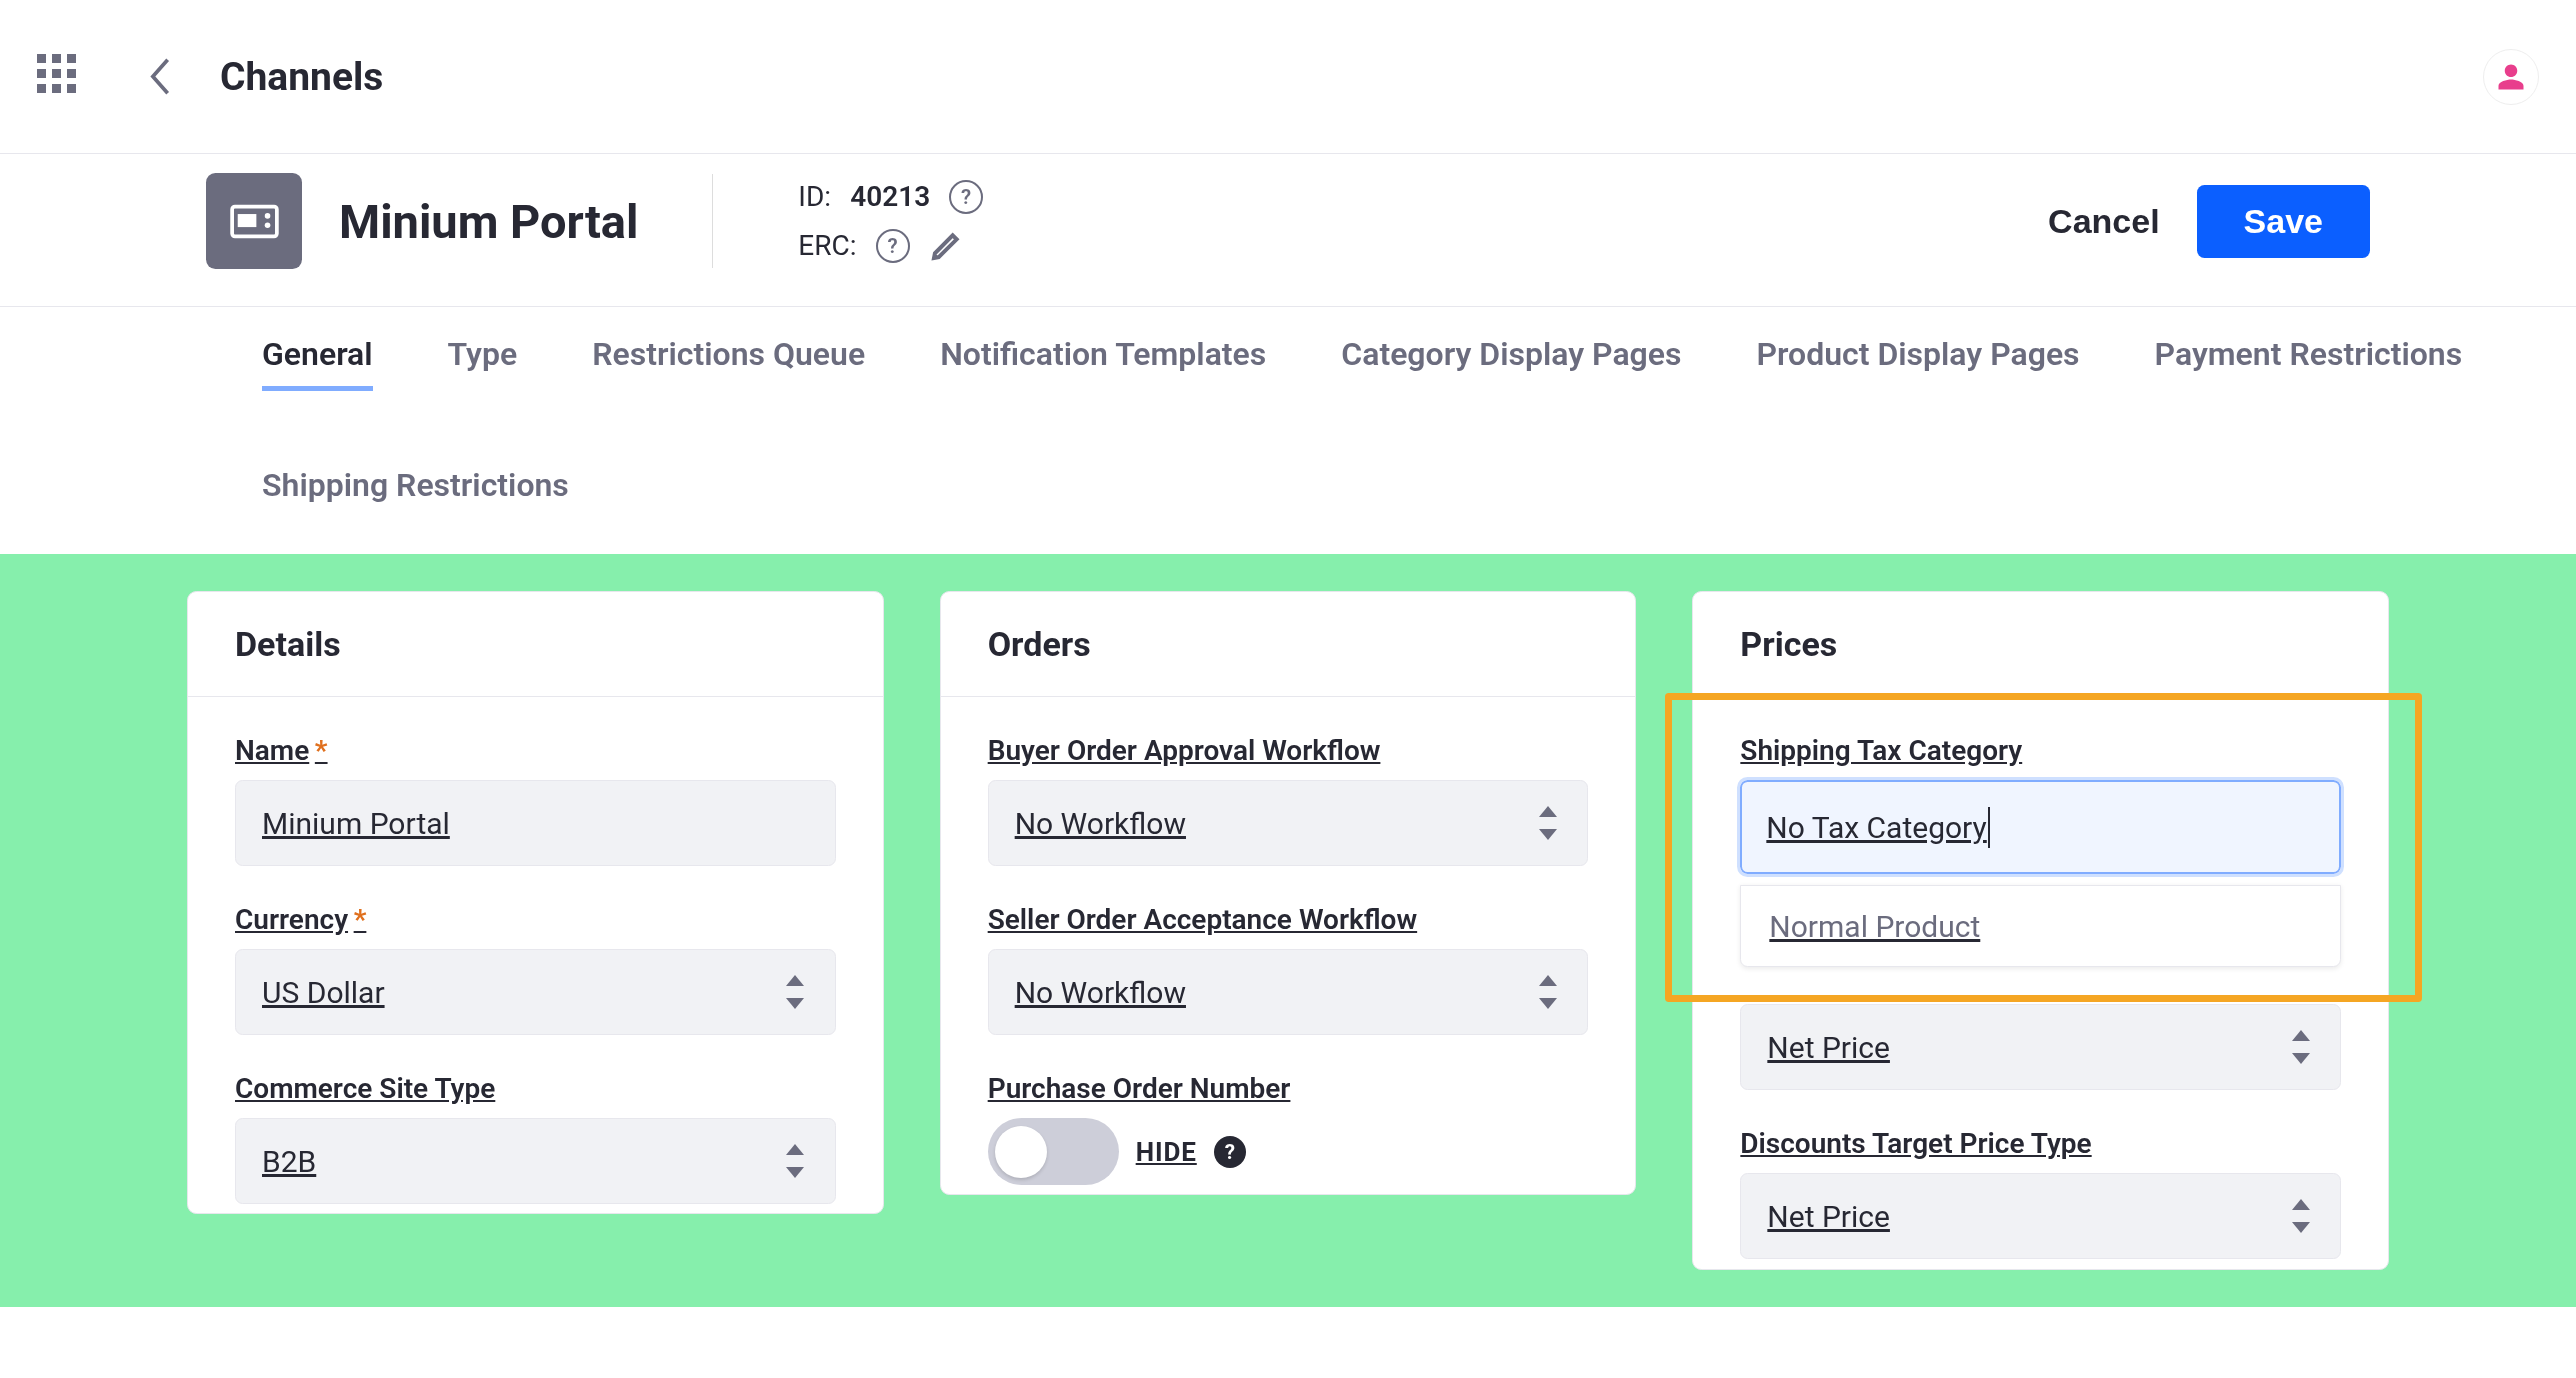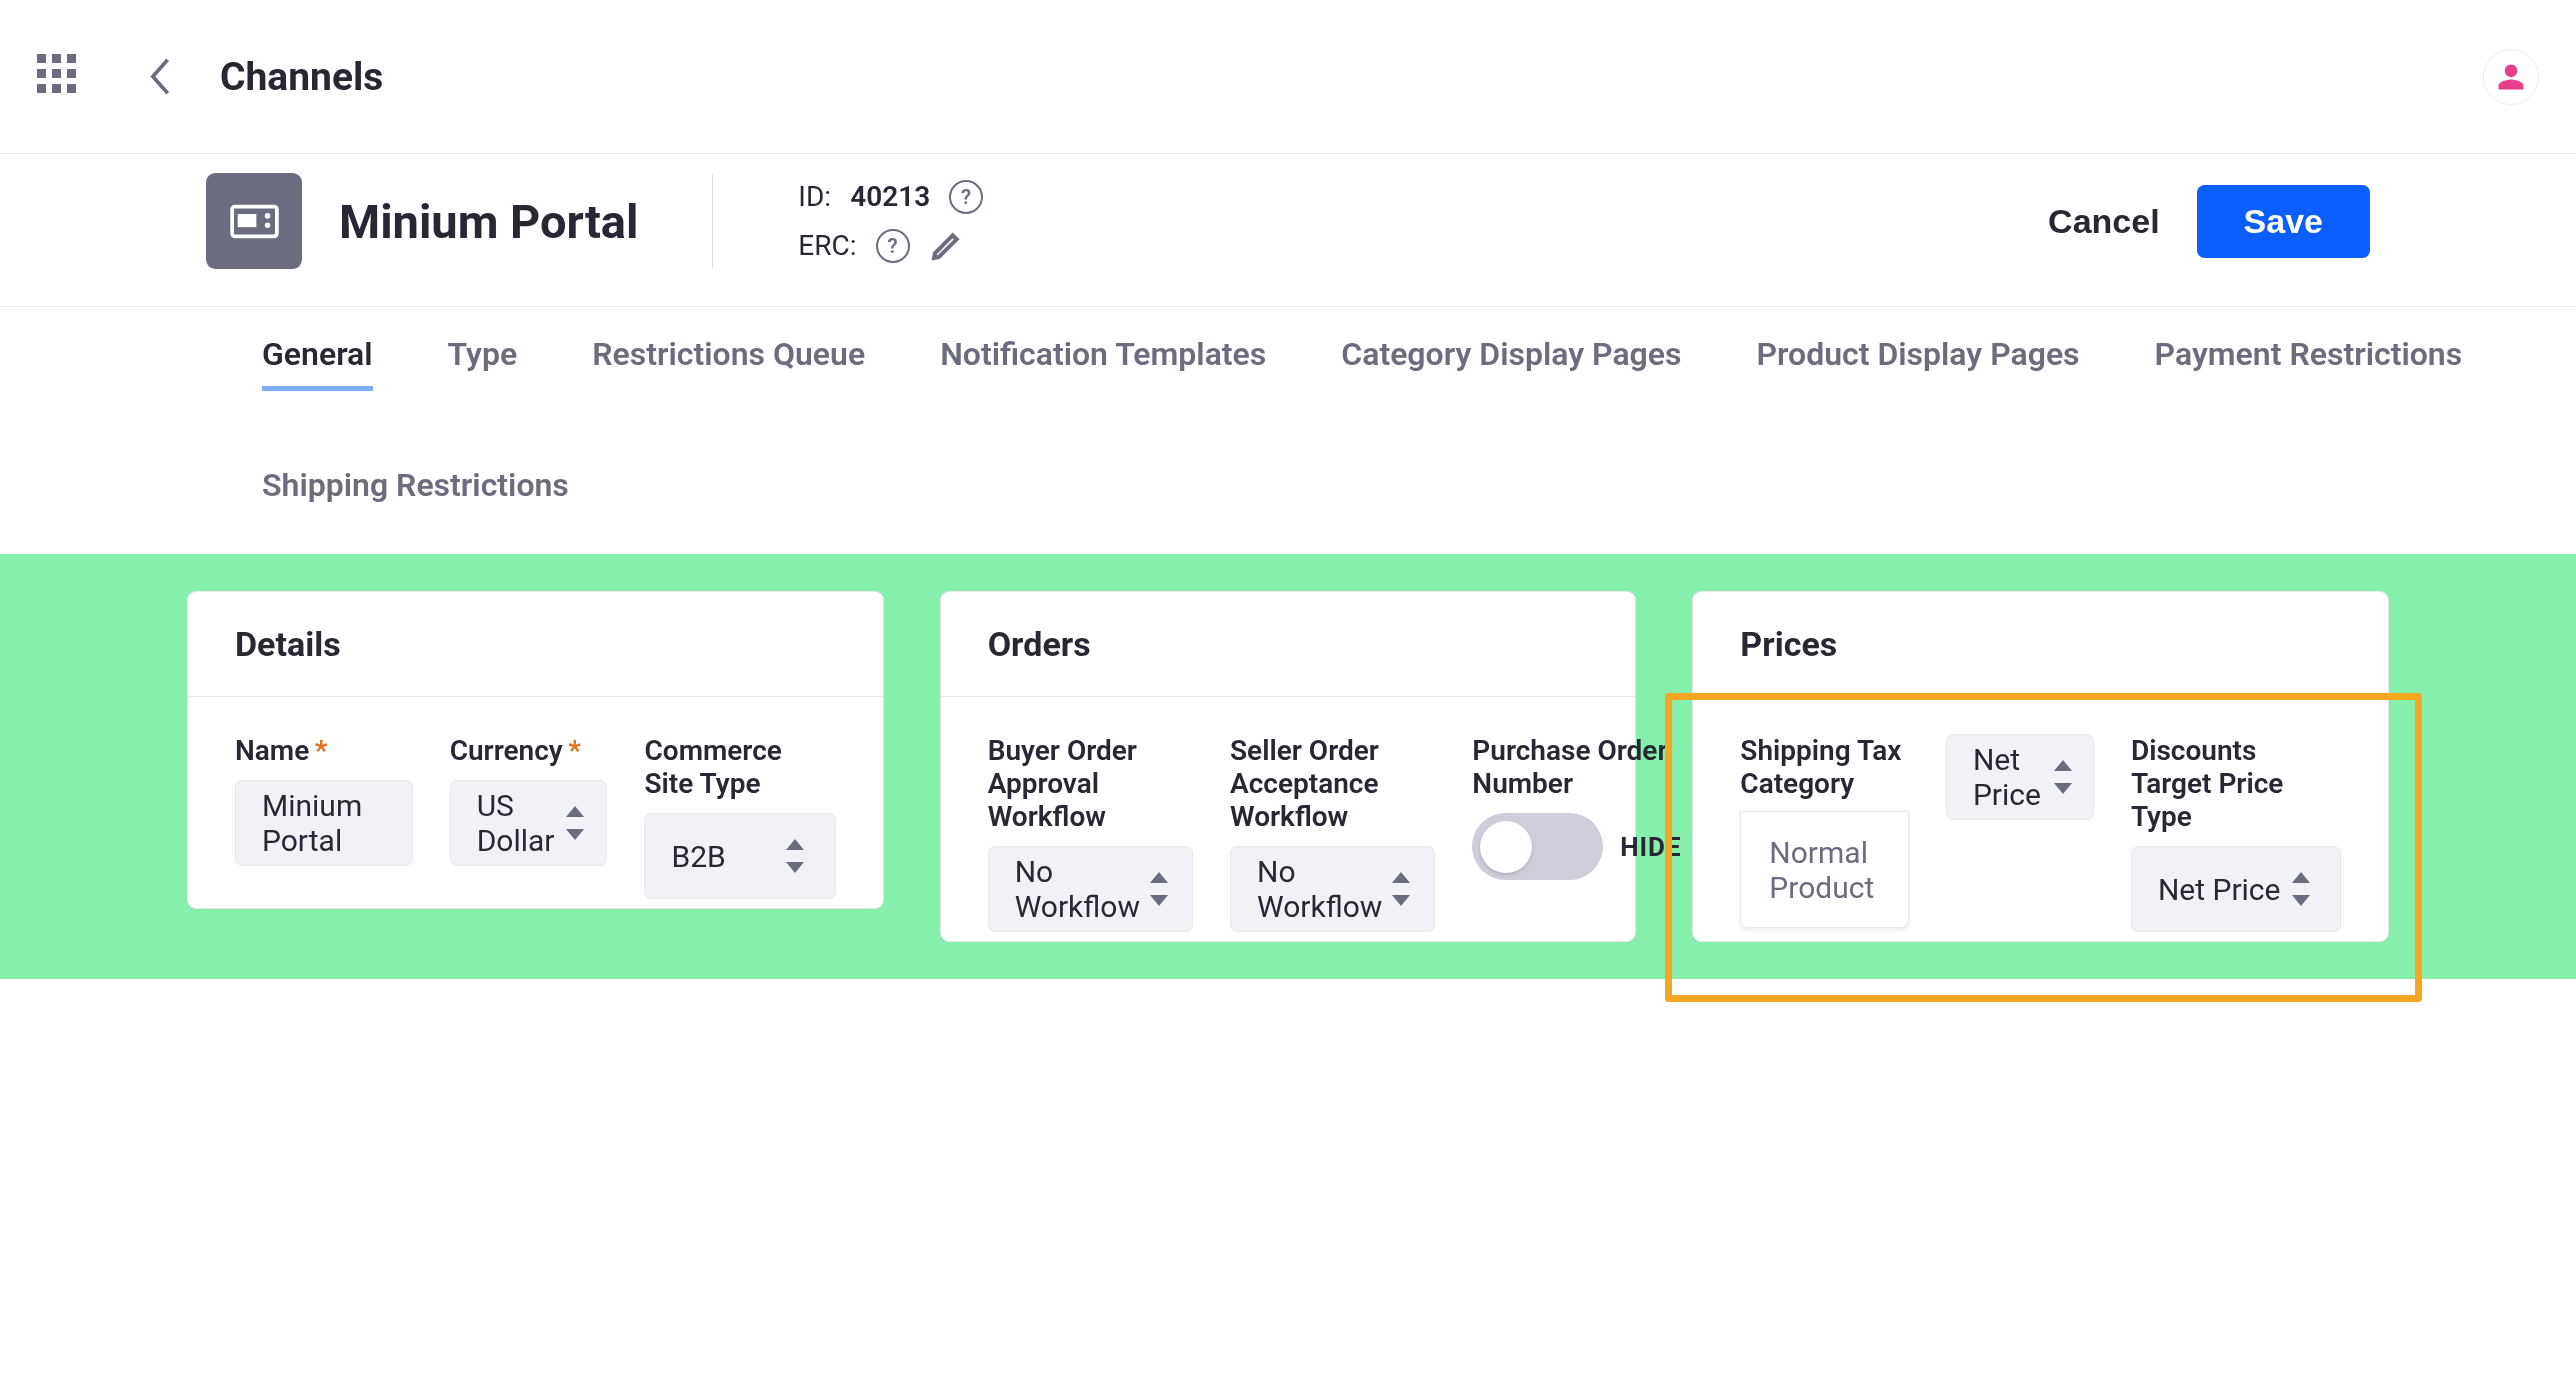--- a/index.html
+++ b/index.html
@@ -36,21 +36,21 @@
   
   .tabs-area { padding: 28px 88px 37px 262px; }
   .tabs-row { display:flex; flex-wrap:wrap; gap:75px 75px; font-size:32px; font-weight:600; color:#6b6c7e; }
   .tab { cursor:pointer; padding-bottom:13px; }
   .tab.active { color:#272833; border-bottom:5.6px solid #80acff; }
 
   
   .body-area { background:#86efac; padding: 37px 187px; display:flex; gap:56px; align-items:flex-start; }
   .card { background:#fff; border:0.9px solid #e7e7ed; border-radius:9.4px; flex:1; min-width:693px; }
   .card-header { padding:32px 47px; border-bottom:0.9px solid #e7e7ed; font-size:34px; font-weight:700; }
-  .card-body { padding: 37px 47px 9.4px 47px; display:flex; flex-direction:row; gap:37px; position:relative; }
+  .card-body { padding: 37px 47px 9.4px 47px; display:flex; flex-direction:column; gap:37px; position:relative;text-decoration:underline; }
 
   .form-group { display:flex; flex-direction:column; gap:13px; }
   .form-label { font-size:28px; font-weight:600; color:#272833; }
   .req-star { color:#e0701e; margin-left:5.6px; font-weight:700;}
   .form-input, .form-select { background:#f1f2f5; border:0.9px solid #e7e7ed; border-radius:7.5px; font-size:30px; color:#272833; padding:19px 26px; height:86px; display:flex; align-items:center; position:relative; cursor:text;}
   .form-select { cursor:pointer; justify-content:space-between; }
   .sort-arrows { width:26px; height:34px; position:relative; }
   .sort-arrows::before, .sort-arrows::after { content:""; position:absolute; left:3.7px; width:0; height:0; border-left:9.4px solid transparent; border-right:9.4px solid transparent; }
   .sort-arrows::before { top:0; border-bottom:11.2px solid #6b6c7e; }
   .sort-arrows::after { bottom:0; border-top:11.2px solid #6b6c7e; }
@@ -204,20 +204,24 @@
     </div>
   </div>
 
   <div class="card prices-col">
     <div class="card-header">Prices</div>
     <div class="card-body" style="position:relative;">
       <div class="highlight-box" style="top:-3.7px; left:-28px; right:-34px; height:309px;"></div>
 
       <div class="form-group" style="z-index:2;">
         <div class="form-label">Shipping Tax Category</div>
+        <div class="combo-input">
+          <span>No Tax Category</span>
+            <span class="combo-cursor"></span>
+        </div>
         <div class="dropdown-panel">
           <div class="dropdown-item">Normal Product</div>
         </div>
       </div>
 
       <div class="form-group">
         <div class="form-select">
             <span>Net Price</span>
             <span class="sort-arrows"></span>
           </div>

